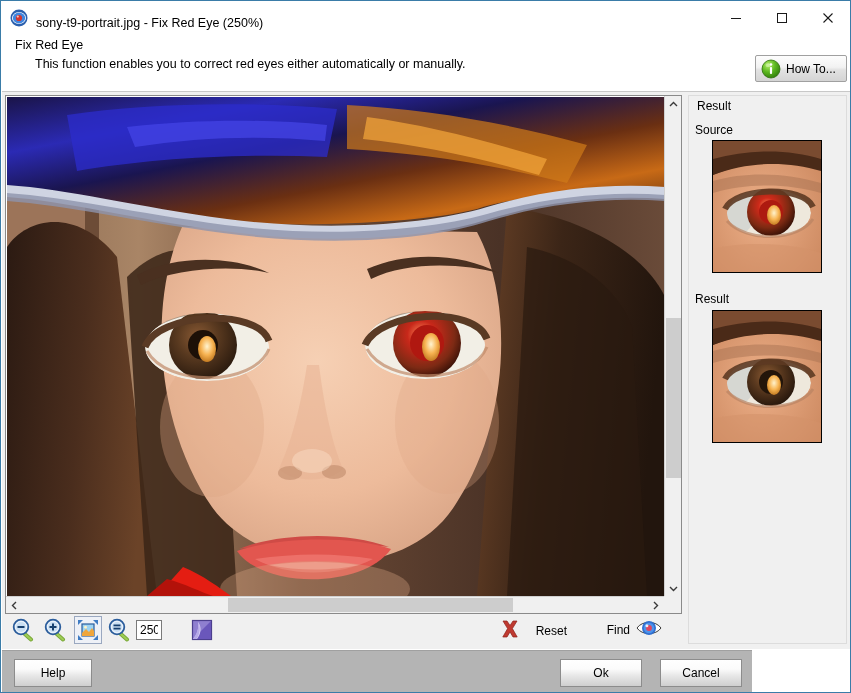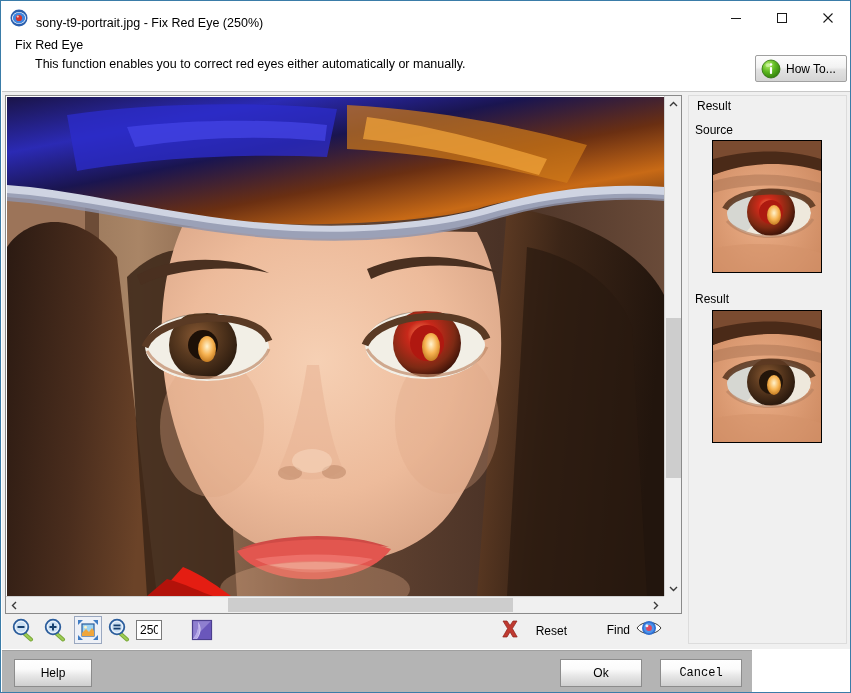--- a/index.html
+++ b/index.html
@@ -257,21 +257,21 @@
     box-sizing: border-box;
     border: 1px solid #8c8c8c;
     background: linear-gradient(to bottom, #ffffff 0%, #fbfbfb 35%, #e6e6e6 62%, #cfcfcf 100%);
     font-family: "Liberation Sans", sans-serif;
     font-size: 12px;
     color: #000;
     display: flex; align-items: center; justify-content: center;
   }
   .btn-help { left: 12px; top: 8px; width: 78px; }
   .btn-ok { right: 110px; top: 8px; width: 82px; }
-  .btn-cancel { right: 10px; top: 8px; width: 82px; font-family: Liberation Mono, monospace; }
+  .btn-cancel { right: 10px; top: 8px; width: 82px; }
 </style>
 </head>
 <body>
 
 <div id="app">
 
   <div class="titlebar">
     <span class="title-icon">
       <svg viewBox="0 0 18 18" width="18" height="18">
         <ellipse cx="9" cy="9" rx="8.5" ry="8.5" fill="#2a5fae"></ellipse>

